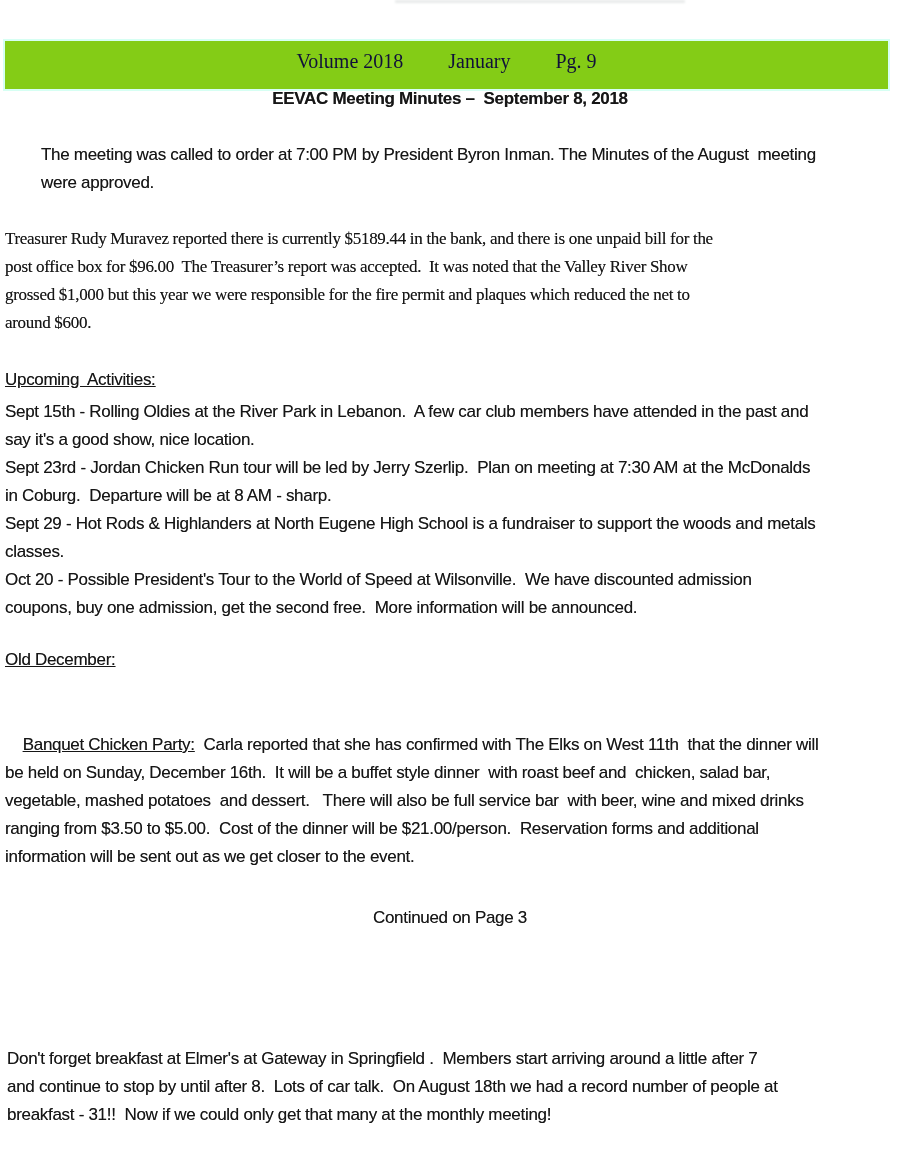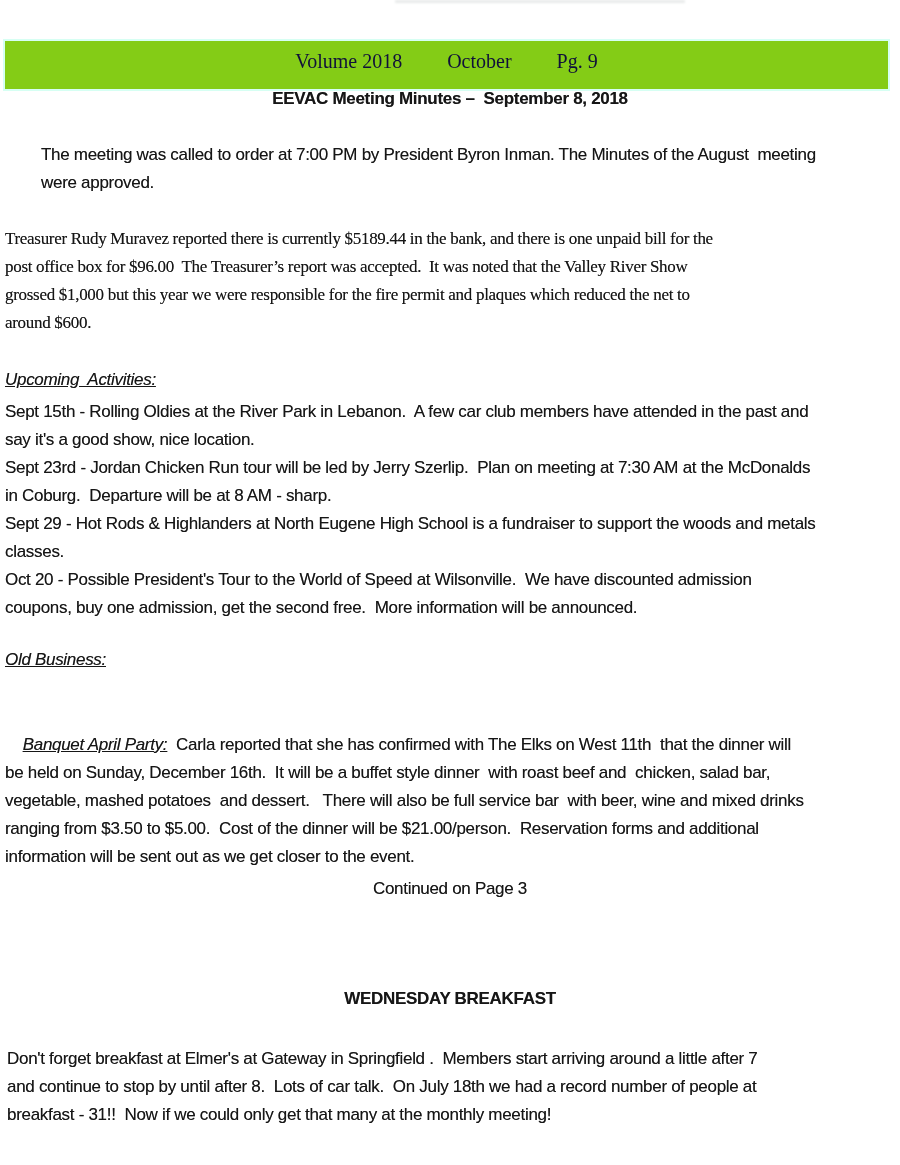--- a/index.html
+++ b/index.html
@@ -59,32 +59,32 @@
     letter-spacing: -0.3px;
     white-space: pre;
     text-shadow: 0 0 0.4px rgba(20,20,20,0.55);
   }
   .centered {
     left: 0;
     width: 900px;
     text-align: center;
   }
   .bold { font-weight: bold; }
-  .u { text-decoration: underline; font-style: italic; }
+  .u { text-decoration: underline; }
 </style>
 </head>
 <body>
 
 <div class="page">
 
   <div class="scan-artifact"></div>
 
   <div class="banner">
     <span>Volume 2018</span>
-    <span>October</span>
+    <span>January</span>
     <span>Pg. 9</span>
   </div>
 
   <div class="doc-block centered bold" style="top:85px;">EEVAC Meeting Minutes –  September 8, 2018</div>
 
   <div class="doc-block" style="top:141px;margin-left:36px;">The meeting was called to order at 7:00 PM by President Byron Inman. The Minutes of the August  meeting
 were approved.</div>
 
   <div class="doc-block" style="top:225px;font-family:Liberation Serif, serif;">Treasurer Rudy Muravez reported there is currently $5189.44 in the bank, and there is one unpaid bill for the
 post office box for $96.00  The Treasurer’s report was accepted.  It was noted that the Valley River Show
@@ -95,31 +95,30 @@
 
   <div class="doc-block" style="top:398px;">Sept 15th - Rolling Oldies at the River Park in Lebanon.  A few car club members have attended in the past and
 say it's a good show, nice location.
 Sept 23rd - Jordan Chicken Run tour will be led by Jerry Szerlip.  Plan on meeting at 7:30 AM at the McDonalds
 in Coburg.  Departure will be at 8 AM - sharp.
 Sept 29 - Hot Rods &amp; Highlanders at North Eugene High School is a fundraiser to support the woods and metals
 classes.
 Oct 20 - Possible President's Tour to the World of Speed at Wilsonville.  We have discounted admission
 coupons, buy one admission, get the second free.  More information will be announced.</div>
 
-  <div class="doc-block u" style="top:646px;">Old Business:</div>
+  <div class="doc-block u" style="top:646px;">Old December:</div>
 
   <div class="doc-block" style="top:703px;">
-    <span class="u">Banquet April Party:</span><span>  Carla reported that she has confirmed with The Elks on West 11th  that the dinner will
+    <span class="u">Banquet Chicken Party:</span><span>  Carla reported that she has confirmed with The Elks on West 11th  that the dinner will
 be held on Sunday, December 16th.  It will be a buffet style dinner  with roast beef and  chicken, salad bar,
 vegetable, mashed potatoes  and dessert.   There will also be full service bar  with beer, wine and mixed drinks
 ranging from $3.50 to $5.00.  Cost of the dinner will be $21.00/person.  Reservation forms and additional
 information will be sent out as we get closer to the event.</span>
   </div>
 
-  <div class="doc-block centered" style="top:875px;">Continued on Page 3</div>
+  <div class="doc-block centered" style="top:904px;">Continued on Page 3</div>
 
-  <div class="doc-block centered bold" style="top:985px;">WEDNESDAY BREAKFAST</div>
 
   <div class="doc-block" style="top:1045px; left:7px;">Don't forget breakfast at Elmer's at Gateway in Springfield .  Members start arriving around a little after 7
-and continue to stop by until after 8.  Lots of car talk.  On July 18th we had a record number of people at
+and continue to stop by until after 8.  Lots of car talk.  On August 18th we had a record number of people at
 breakfast - 31!!  Now if we could only get that many at the monthly meeting!</div>
 
 </div>
 
 </body></html>

